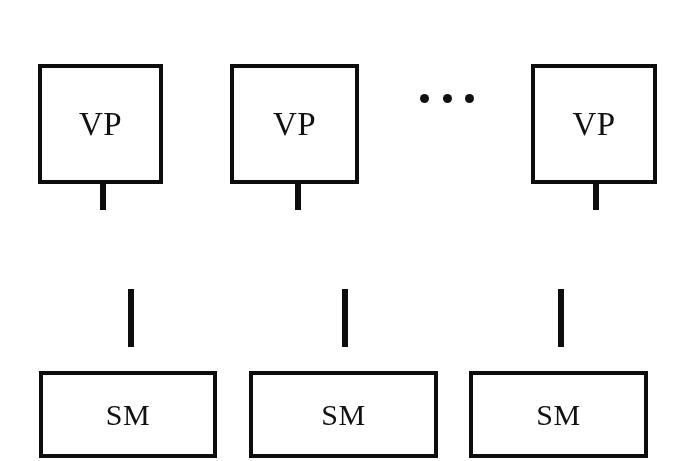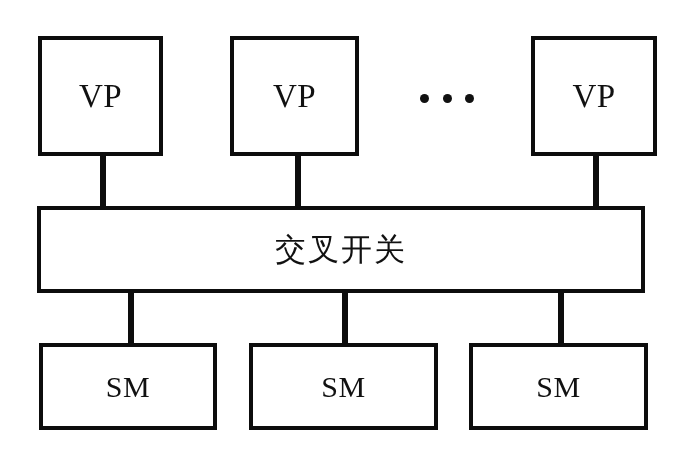--- a/index.html
+++ b/index.html
@@ -20,20 +20,21 @@
   }
   .node {
     position: absolute;
     box-sizing: border-box;
     background: #ffffff;
     border: 4px solid #0d0d0d;
     display: flex;
     align-items: center;
     justify-content: center;
     z-index: 3;
+    margin-top: 28px;
   }
   .node-label {
     font-family: "Liberation Serif", "DejaVu Serif", serif;
     color: #111111;
     line-height: 1;
     letter-spacing: 0.5px;
     user-select: none;
   }
   .vp-node .node-label {
     font-size: 33px;
@@ -87,23 +88,20 @@
   <div class="node vp-node" style="left: 531px; top: 36px; width: 126px; height: 120px; border-color: rgb(13, 13, 13);">
     <span class="node-label">VP</span>
   </div>
 
   <div class="ellipsis" style="left: 420px; top: 93px; width: 54px; height: 10px;">
     <span class="dot" style="background: rgb(17, 17, 17);"></span>
     <span class="dot" style="background: rgb(17, 17, 17);"></span>
     <span class="dot" style="background: rgb(17, 17, 17);"></span>
   </div>
 
-  <div class="node switch-node" style="left: 37px; top: 206px; width: 608px; height: 87px; border-color: rgb(13, 13, 13);">
-    <span class="node-label">交叉开关</span>
-  </div>
 
   <div class="node sm-node" style="left: 39px; top: 343px; width: 178px; height: 87px; border-color: rgb(13, 13, 13);">
     <span class="node-label">SM</span>
   </div>
   <div class="node sm-node" style="left: 249px; top: 343px; width: 189px; height: 87px; border-color: rgb(13, 13, 13);">
     <span class="node-label">SM</span>
   </div>
   <div class="node sm-node" style="left: 469px; top: 343px; width: 179px; height: 87px; border-color: rgb(13, 13, 13);">
     <span class="node-label">SM</span>
   </div>

